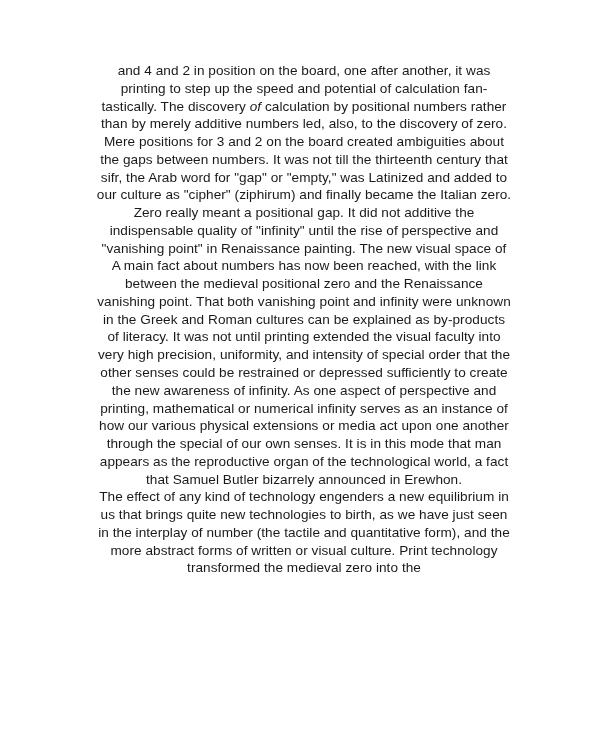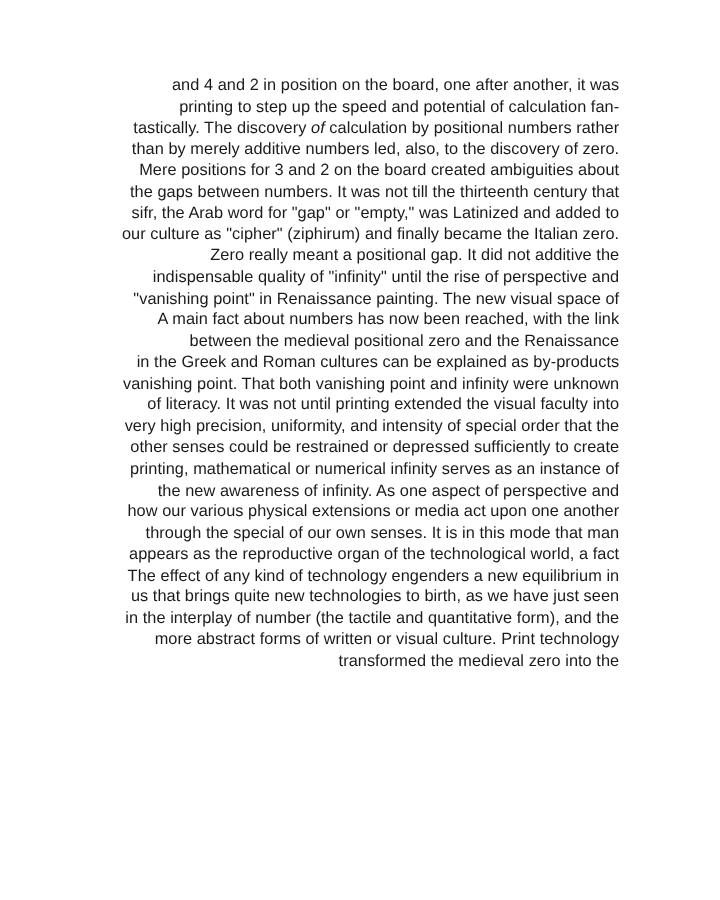--- a/index.html
+++ b/index.html
@@ -19,21 +19,21 @@
     background: #ffffff;
   }
   .text-block {
     position: absolute;
     left: 92px;
     top: 62px;
     width: 424px;
     font-size: 13.6px;
     line-height: 17.77px;
     letter-spacing: 0.05px;
-    text-align: right;
+    text-align: center;
   }
   .paragraph {
     margin: 0;
     padding: 0;
   }
   .line {
     white-space: nowrap;
   }
   .line em {
   }
@@ -52,30 +52,31 @@
         <div class="line">the gaps between numbers. It was not till the thirteenth century that</div>
         <div class="line">sifr, the Arab word for "gap" or "empty," was Latinized and added to</div>
         <div class="line">our culture as "cipher" (ziphirum) and finally became the Italian zero.</div>
         <div class="line">Zero really meant a positional gap. It did not additive the</div>
         <div class="line">indispensable quality of "infinity" until the rise of perspective and</div>
         <div class="line">"vanishing point" in Renaissance painting. The new visual space of</div>
       </div>
       <div class="paragraph">
         <div class="line">A main fact about numbers has now been reached, with the link</div>
         <div class="line">between the medieval positional zero and the Renaissance</div>
+        <div class="line">vanishing point. That both vanishing point and infinity were unknown</div>
         <div class="line">in the Greek and Roman cultures can be explained as by-products</div>
-        <div class="line">vanishing point. That both vanishing point and infinity were unknown</div>
         <div class="line">of literacy. It was not until printing extended the visual faculty into</div>
         <div class="line">very high precision, uniformity, and intensity of special order that the</div>
         <div class="line">other senses could be restrained or depressed sufficiently to create</div>
+        <div class="line">the new awareness of infinity. As one aspect of perspective and</div>
         <div class="line">printing, mathematical or numerical infinity serves as an instance of</div>
-        <div class="line">the new awareness of infinity. As one aspect of perspective and</div>
         <div class="line">how our various physical extensions or media act upon one another</div>
         <div class="line">through the special of our own senses. It is in this mode that man</div>
         <div class="line">appears as the reproductive organ of the technological world, a fact</div>
+        <div class="line">that Samuel Butler bizarrely announced in Erewhon.</div>
       </div>
       <div class="paragraph">
         <div class="line">The effect of any kind of technology engenders a new equilibrium in</div>
         <div class="line">us that brings quite new technologies to birth, as we have just seen</div>
         <div class="line">in the interplay of number (the tactile and quantitative form), and the</div>
         <div class="line">more abstract forms of written or visual culture. Print technology</div>
         <div class="line">transformed the medieval zero into the</div>
       </div>
     </div>
 </div>

